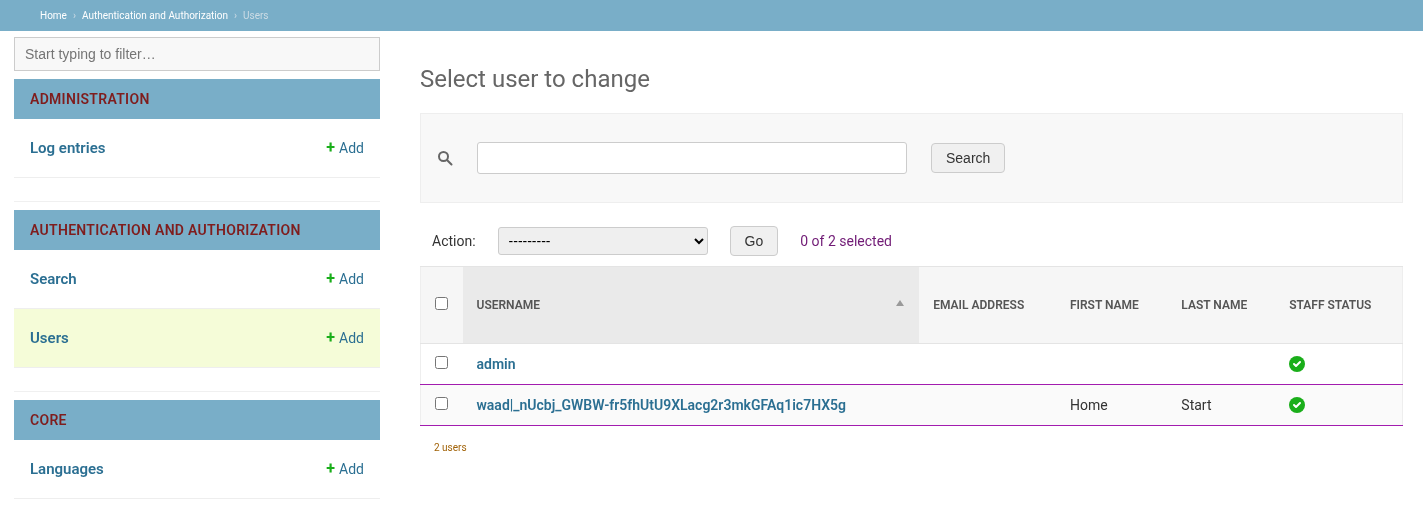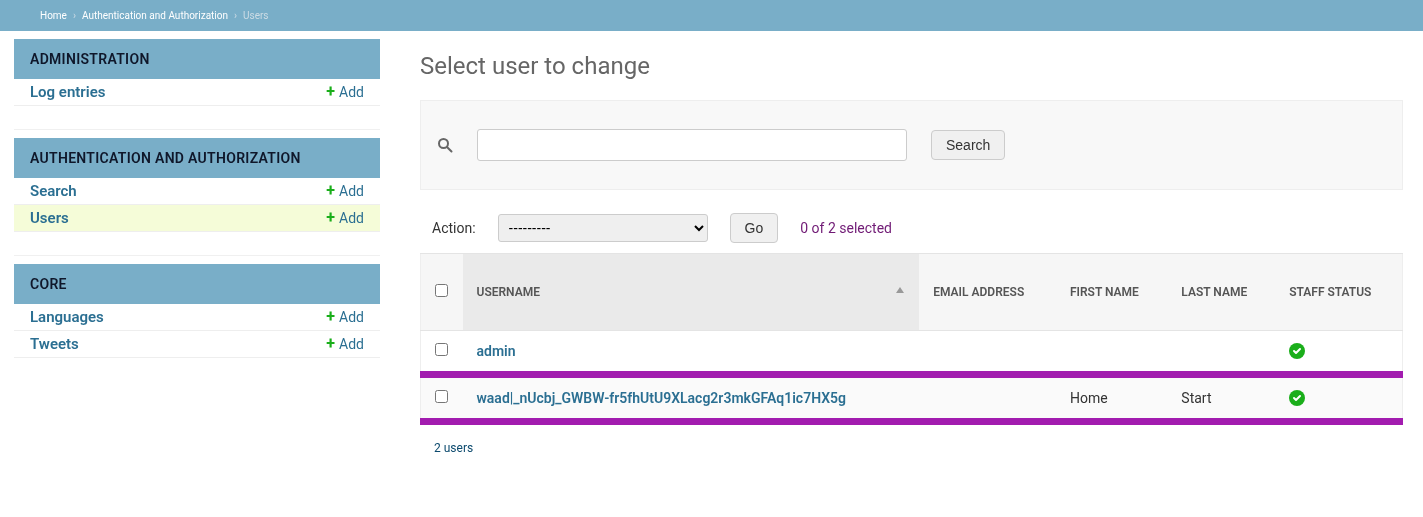--- a/index.html
+++ b/index.html
@@ -49,34 +49,34 @@
     border: 1px solid #ccc;
     background: #f8f8f8;
     color: #555;
   }
   .sidebar-section {
     width: 366px;
     margin-top: 8px;
   }
   .section-caption {
     background: #79aec8;
-    color: #0f172a;
+    color: #7f1d1d;
     font-weight: 600;
     text-transform: uppercase;
     padding: 12px 16px;
     font-size: 14px;
     letter-spacing: 0.3px;
   }
   .section-item {
     display: flex;
     justify-content: space-between;
     align-items: center;
     background: #fff;
     border-bottom: 1px solid #eee;
-    padding: 4px 16px;
+    padding: 20px 16px;
   }
   .section-item.active {
     background: #f5fcd8;
   }
   .section-item-name {
     color: #2b6f92;
     font-weight: 600;
     font-size: 15px;
   }
   .section-item-add {
@@ -98,21 +98,21 @@
     border-bottom: 1px solid #f0f0f0;
     width: 366px;
   }
 
   
   h1.page-title {
     font-size: 24px;
     font-weight: 400;
     color: #666;
     margin-bottom: 20px;
-    margin-top: 1px;
+    margin-top: 14px;
   }
 
   .toolbar {
     background: #f8f8f8;
     border: 1px solid #eee;
     padding: 28px 16px;
     display: flex;
     align-items: center;
     gap: 24px;
     margin-bottom: 19px;
@@ -178,21 +178,21 @@
     background: #eaeaea;
   }
   .sort-icon {
     display: inline-block;
     margin-left: 6px;
     vertical-align: middle;
   }
   .sort-icon svg { display: block; }
   table.results tbody td {
     padding: 12px 14px;
-    border-bottom: 7px solid #a21caf;
+    border-bottom: 1px solid #a21caf;
     vertical-align: top;
     font-size: 14px;
     color: #333;
   }
   table.results tbody tr:nth-child(even) td {
     background: #fafafa;
   }
   .cb-col { width: 42px; text-align: center; }
   .username-link {
     color: #2b6f92;
@@ -203,37 +203,38 @@
     width: 16px; height: 16px;
     background: #1aae1a;
     border-radius: 50%;
     display: inline-flex;
     align-items: center;
     justify-content: center;
   }
   .status-icon svg { display: block; }
   .row-count {
     padding: 16px 14px 4px 14px;
-    color: #0c4a6e;
-    font-size: 12px;
+    color: #a16207;
+    font-size: 10px;
   }
 </style>
 </head>
 <body>
 
 <div class="breadcrumb-bar">
   <a href="#">Home</a>
   <span class="sep">›</span>
   <a href="#">Authentication and Authorization</a>
   <span class="sep">›</span>
   <span class="current">Users</span>
 </div>
 
 <div class="layout">
   <aside class="sidebar">
+    <input class="filter-input" type="text" placeholder="Start typing to filter…" style="">
 
     
     <div class="sidebar-section">
       <div class="section-caption">ADMINISTRATION</div>
       <div class="section-item">
         <a href="#" class="section-item-name">Log entries</a>
         <a href="#" class="section-item-add">
           <span class="plus-icon">+</span>
           <span>Add</span>
         </a>

